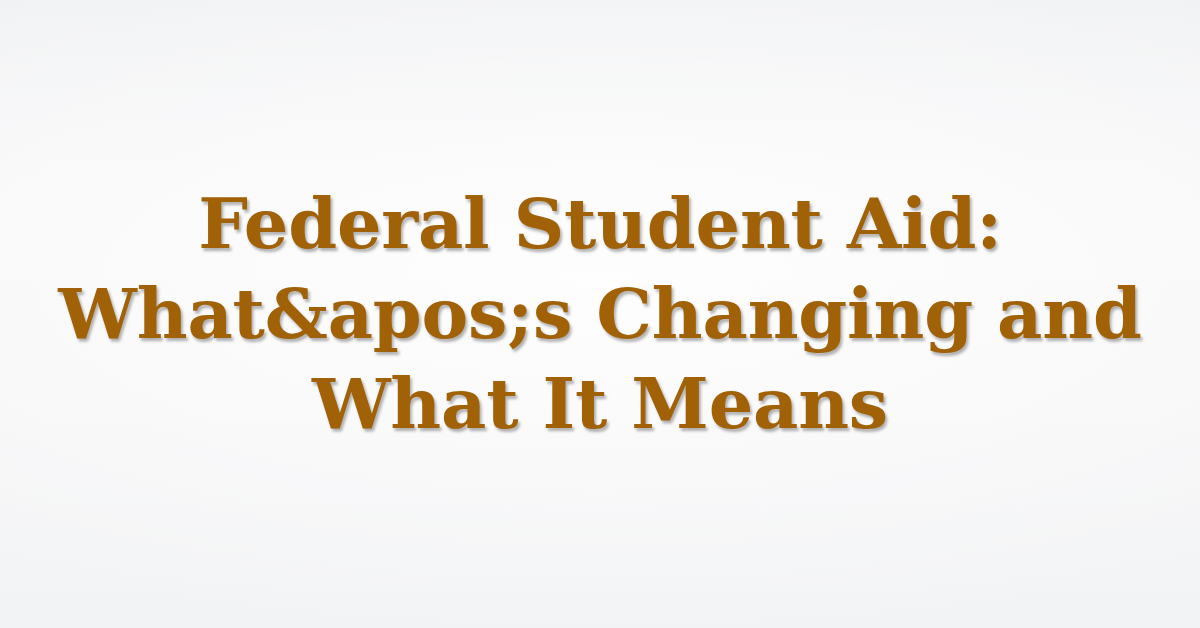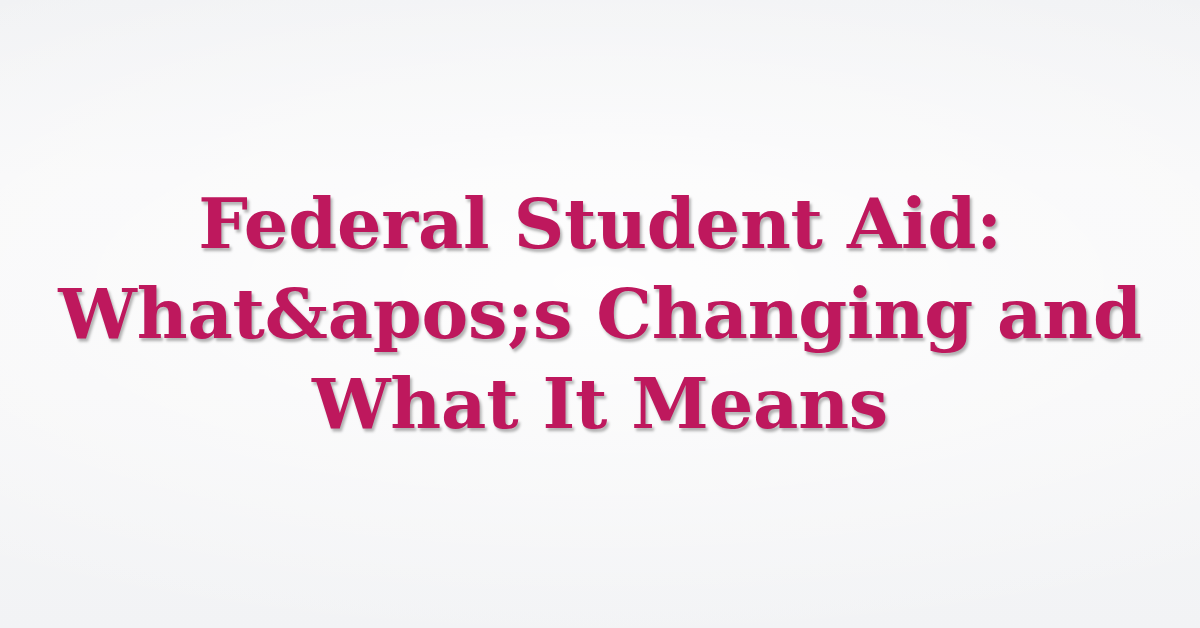--- a/index.html
+++ b/index.html
@@ -62,21 +62,21 @@
 
   .og-title {
     margin: 0;
     width: 100%;
     text-align: center;
     font-family: "DejaVu Serif", "Liberation Serif", serif;
     font-weight: 700;
     font-size: 70px;
     line-height: 90px;
     letter-spacing: -0.2px;
-    color: #be185d;
+    color: #a16207;
     text-shadow: 2px 3px 3px rgba(0, 0, 0, 0.30);
     white-space: pre-line;
   }
 </style>
 </head>
 <body>
 
 <div class="og-card">
 
   <div class="bg-waves">

